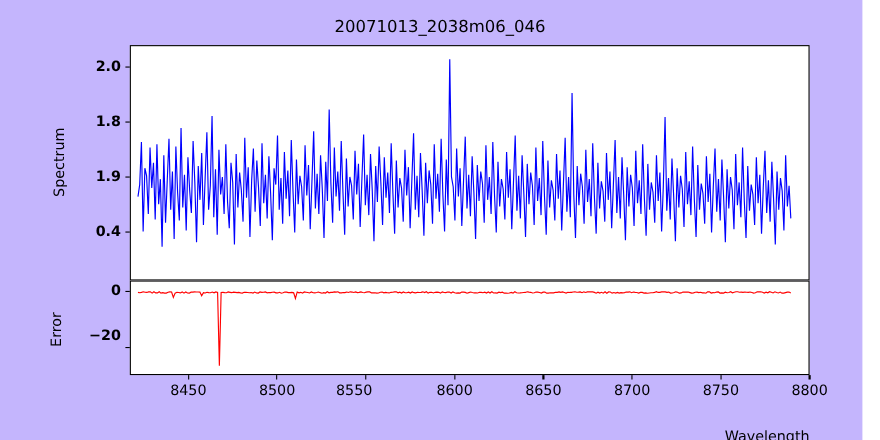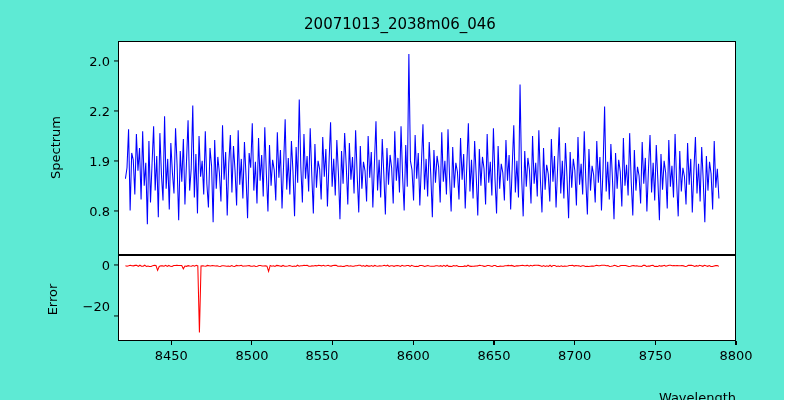--- a/index.html
+++ b/index.html
@@ -10,21 +10,21 @@
   body {
     width: 800px;
     height: 400px;
     font-family: "DejaVu Sans", "Liberation Sans", sans-serif;
     overflow: hidden;
   }
   #figure {
     position: relative;
     width: 784px;
     height: 400px;
-    background: #5eead4;
+    background: #c4b5fd;
   }
   #figure-title {
     position: absolute;
     left: 0;
     top: 15px;
     width: 800px;
     text-align: center;
     font-size: 15px;
     color: #000000;
     letter-spacing: 0px;
@@ -57,20 +57,21 @@
     display: block;
   }
   .ytick-label {
     position: absolute;
     right: 0;
     text-align: right;
     font-size: 13px;
     color: #000000;
     white-space: nowrap;
     transform: translateY(-50%);
+    font-weight: bold;
   }
   .ytick-col {
     position: absolute;
     width: 40px;
     left: 70px;
   }
   .tickmark {
     position: absolute;
     background: #000000;
   }
@@ -152,25 +153,25 @@
       <div class="xtick-label" style="left: 413.285px;">8600</div>
       <div class="tickmark xtick-mark" style="left: 493.413px;"></div>
       <div class="xtick-label" style="left: 493.963px; text-align: right;">8650</div>
       <div class="tickmark xtick-mark" style="left: 574.092px;"></div>
       <div class="xtick-label" style="left: 574.642px;">8700</div>
       <div class="tickmark xtick-mark" style="left: 654.771px;"></div>
       <div class="xtick-label" style="left: 655.321px;">8750</div>
       <div class="tickmark xtick-mark" style="left: 735.45px;"></div>
       <div class="xtick-label" style="left: 736px;">8800</div>
       <div class="tickmark ytick-mark" style="top: 211px;"></div>
-      <div class="ytick-label ytick-col" style="top: 211px;">0.8</div>
+      <div class="ytick-label ytick-col" style="top: 211px;">0.4</div>
       <div class="tickmark ytick-mark" style="top: 161px;"></div>
       <div class="ytick-label ytick-col" style="top: 161px;">1.9</div>
       <div class="tickmark ytick-mark" style="top: 111px;"></div>
-      <div class="ytick-label ytick-col" style="top: 111px;">2.2</div>
+      <div class="ytick-label ytick-col" style="top: 111px;">1.8</div>
       <div class="tickmark ytick-mark" style="top: 61px;"></div>
       <div class="ytick-label ytick-col" style="top: 61px;">2.0</div>
       <div class="tickmark ytick-mark" style="top: 265.118px;"></div>
       <div class="ytick-label ytick-col" style="top: 265.118px;">0</div>
       <div class="tickmark ytick-mark" style="top: 315.706px;"></div>
       <div class="ytick-label ytick-col" style="top: 306px;">−20</div>
     </div>
 
   <div id="xlabel">Wavelength</div>
   <div class="ylabel" id="ylabel-spectrum">Spectrum</div>

